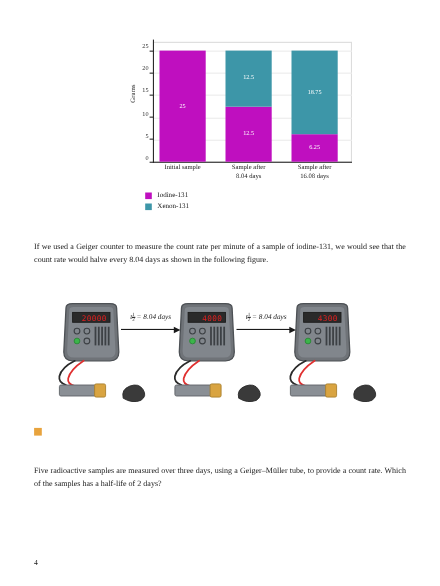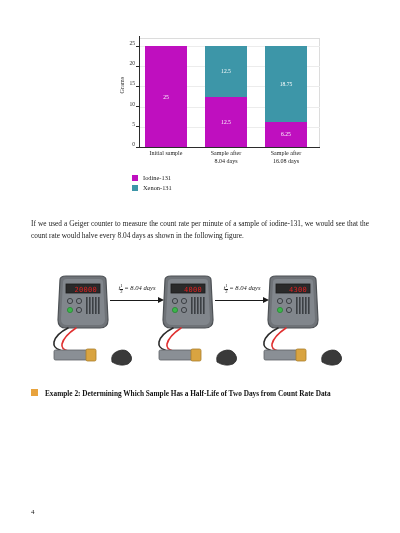--- a/index.html
+++ b/index.html
@@ -395,19 +395,20 @@
           <div class="arrow-label"><span>t</span><span class="frac"><span class="num">1</span><span class="den">2</span></span> <span>= 8.04 days</span></div>
           <div class="arrow-line">
             <div class="shaft"></div>
             <div class="head"></div>
           </div>
         </div>
       </div>
   </div>
 
   <div class="example-head">
-    <span class="example-bullet"></span><span>Example 2: Determining Which Sample Has a Half-Life of Two Days from Count Rate Data</span>
+    <span class="example-bullet"></span>
   </div>
 
+  <div class="para" id="para-example-body">Five radioactive samples are measured over three days, using a Geiger–Müller tube, to provide a count rate. Which of the samples has a half-life of 2 days?</div>
 
   <div class="page-number">4</div>
 
 </div>
 
 </body></html>

